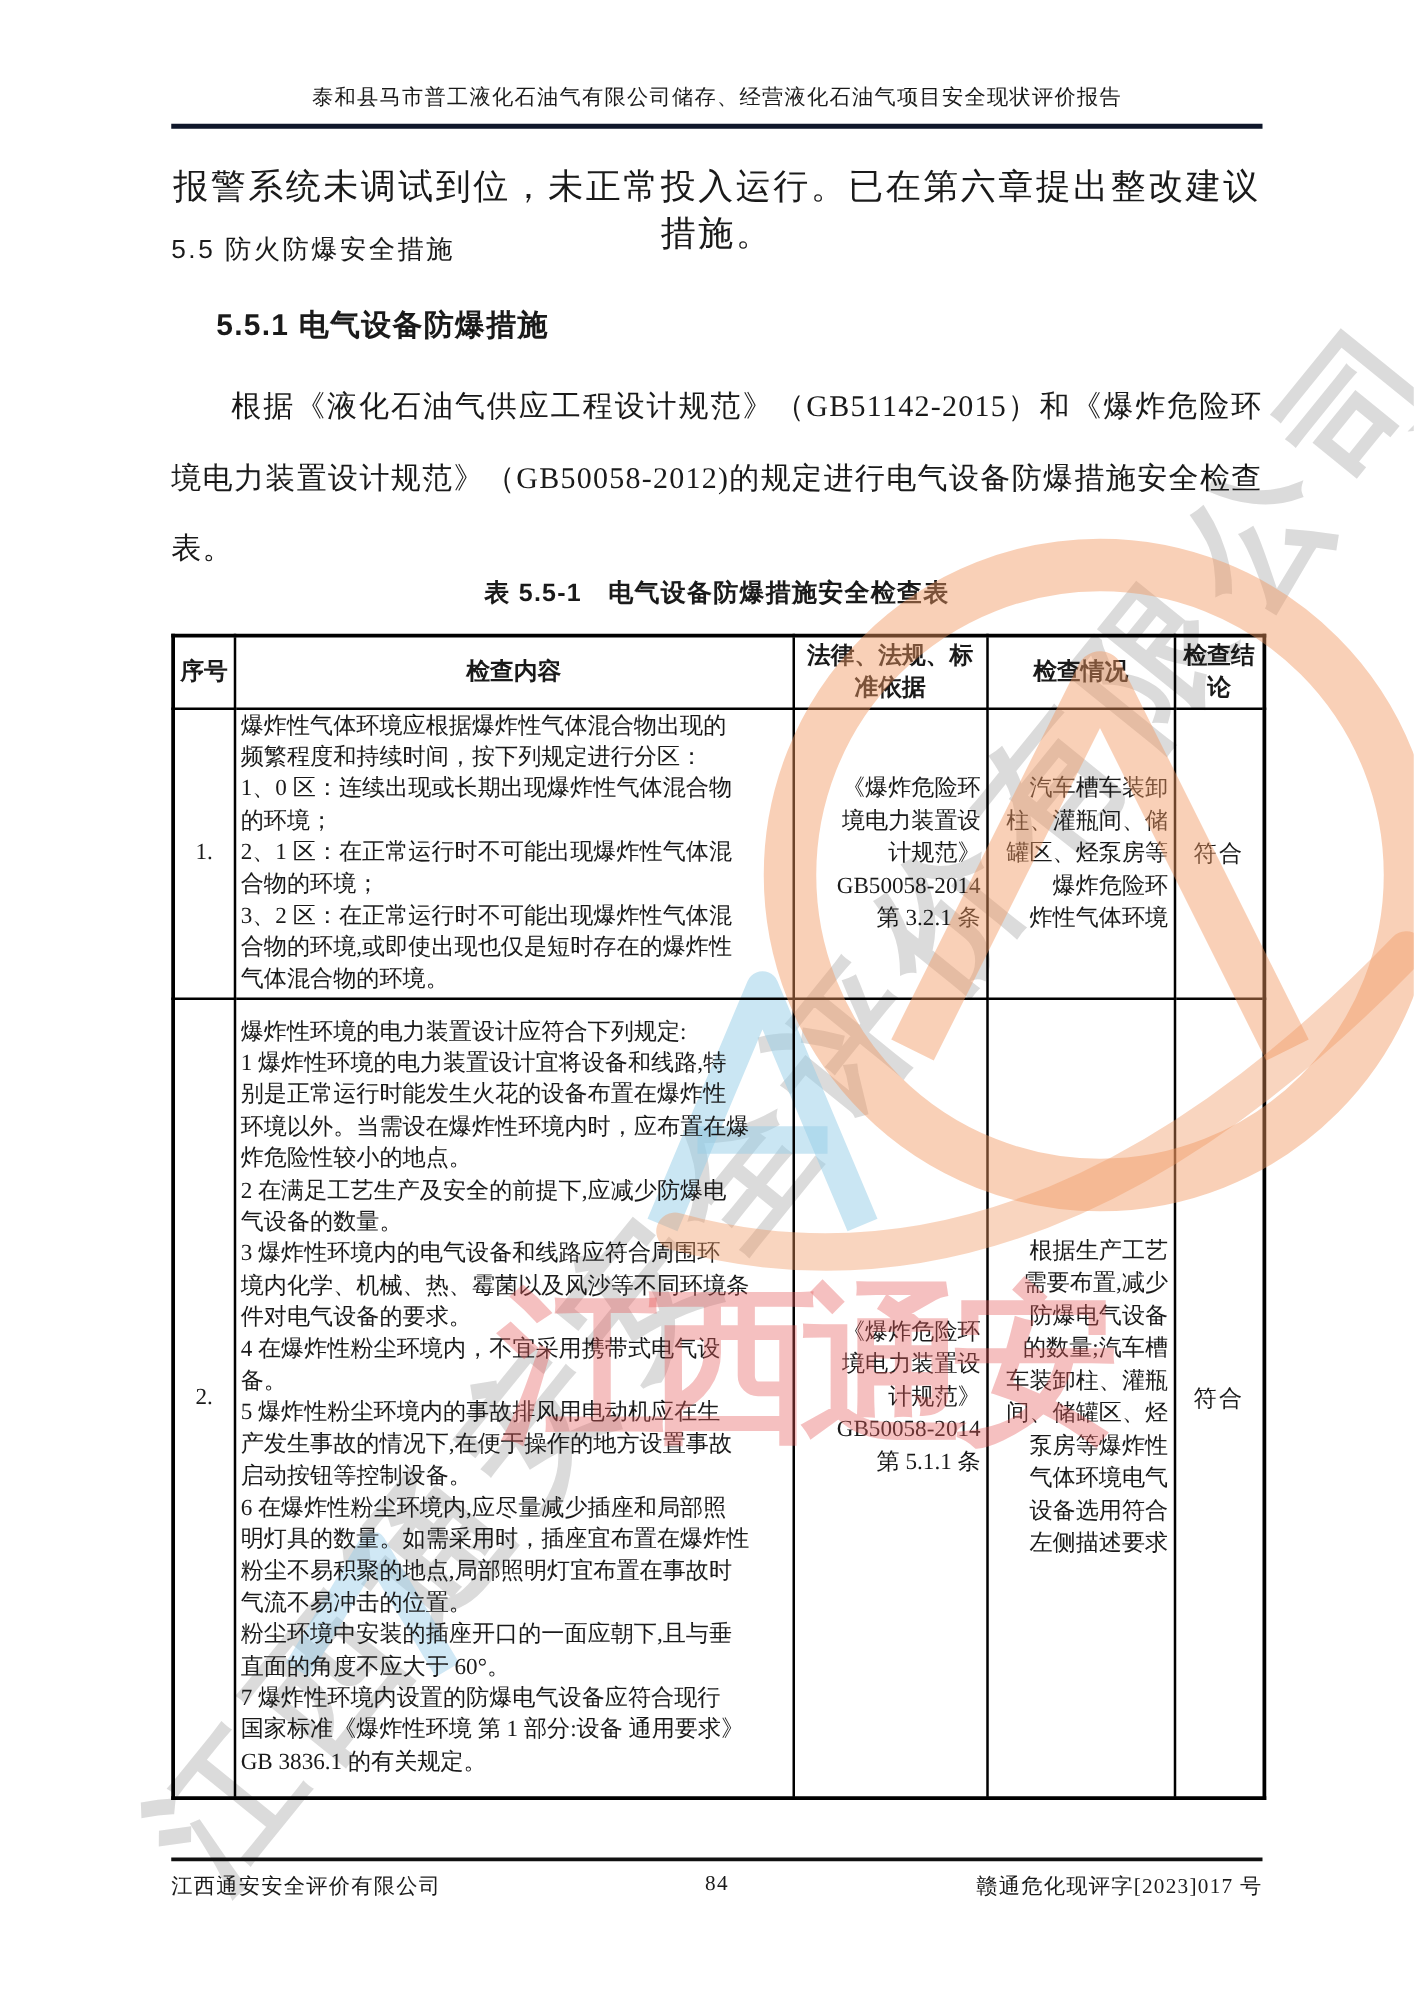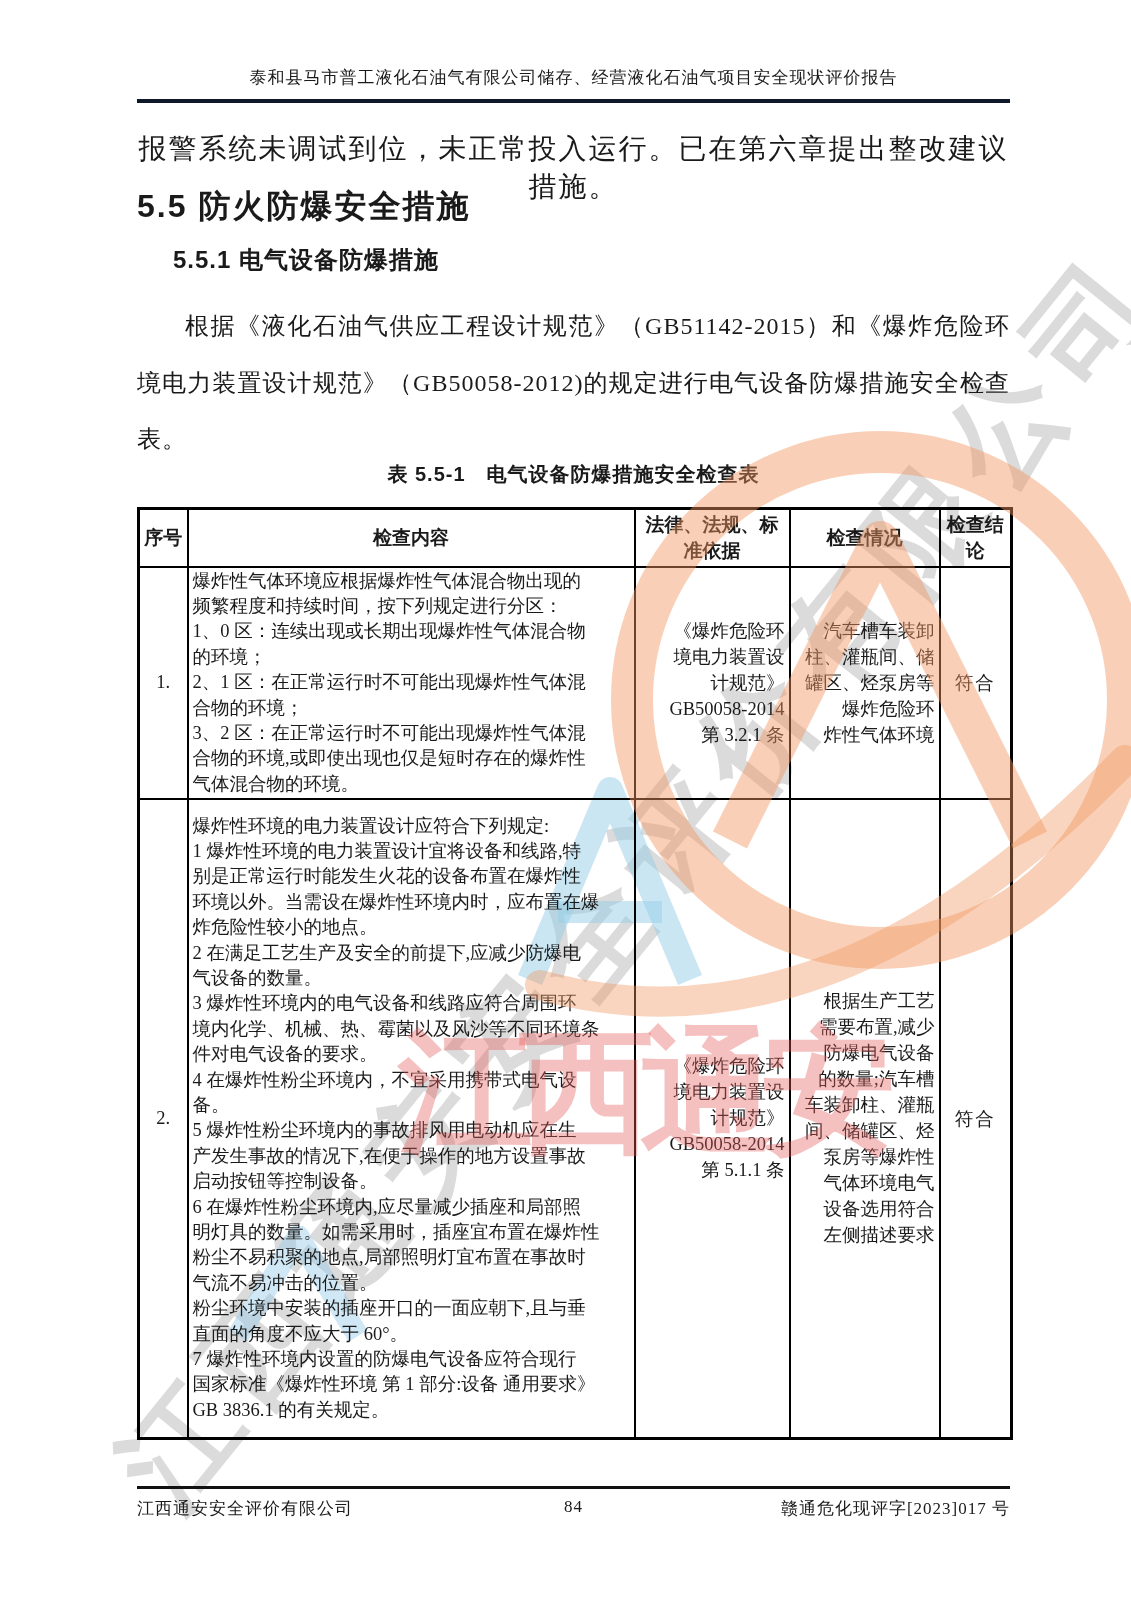--- a/index.html
+++ b/index.html
@@ -31,21 +31,21 @@
     position:absolute;left:137px;top:66px;width:873px;text-align:center;
     font-size:17px;letter-spacing:1px;padding-bottom:10px;border-bottom:4px solid #0f172a;
   }
   
   .intro{
     position:absolute;left:137px;top:130px;width:873px;
     font-size:28px;letter-spacing:2px;text-align:center;
   }
   .h-sec{
     position:absolute;left:137px;top:185px;width:873px;
-    font-family:"Liberation Sans", sans-serif;font-weight:bold;font-size:32px;letter-spacing:2px;
+    font-family:"Liberation Sans", sans-serif;font-weight:normal;font-size:21px;letter-spacing:2px;
   }
   .h-sub{
     position:absolute;left:137px;top:244px;width:873px;
     font-family:"Liberation Sans", sans-serif;font-weight:bold;font-size:24px;letter-spacing:1px;margin-left:36px;
   }
   .para{
     position:absolute;left:137px;top:298px;width:873px;
     font-size:24px;line-height:56.5px;text-indent:2em;text-align:justify;letter-spacing:1px;
   }
   .tbl-title{

